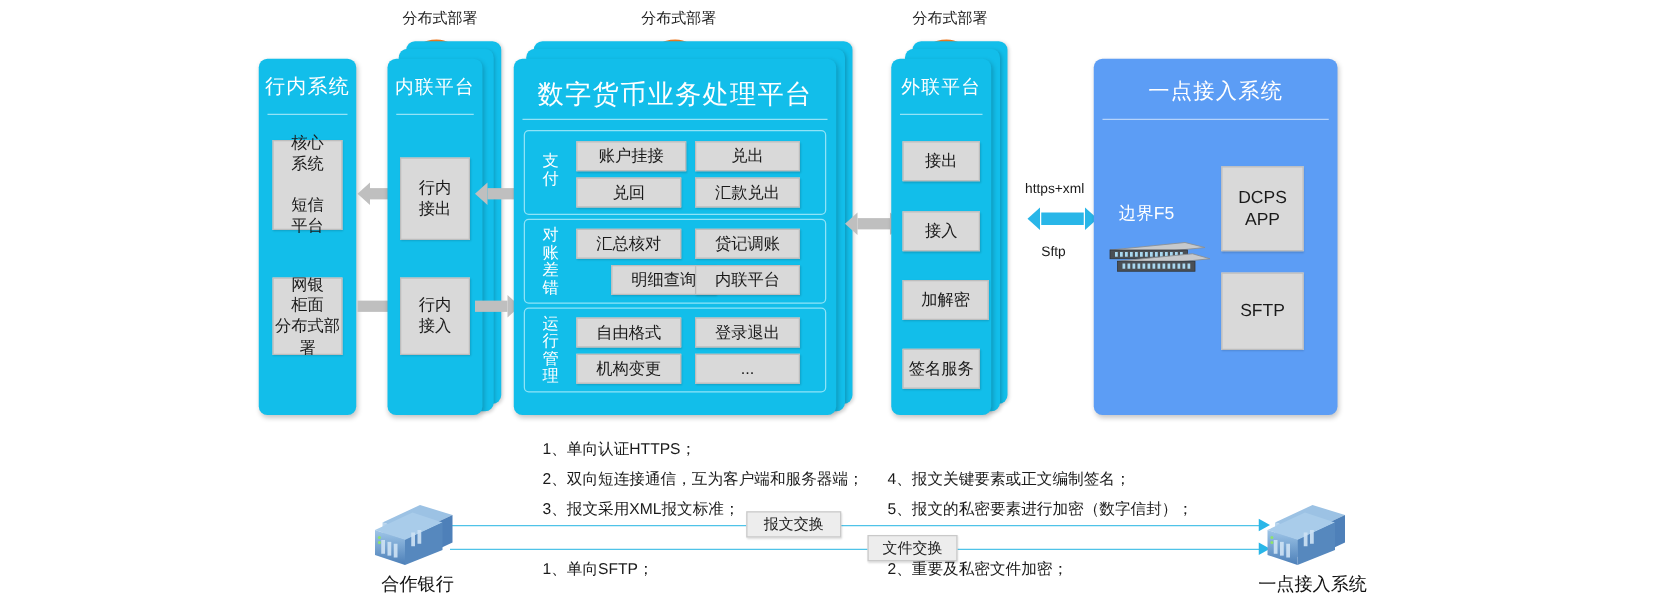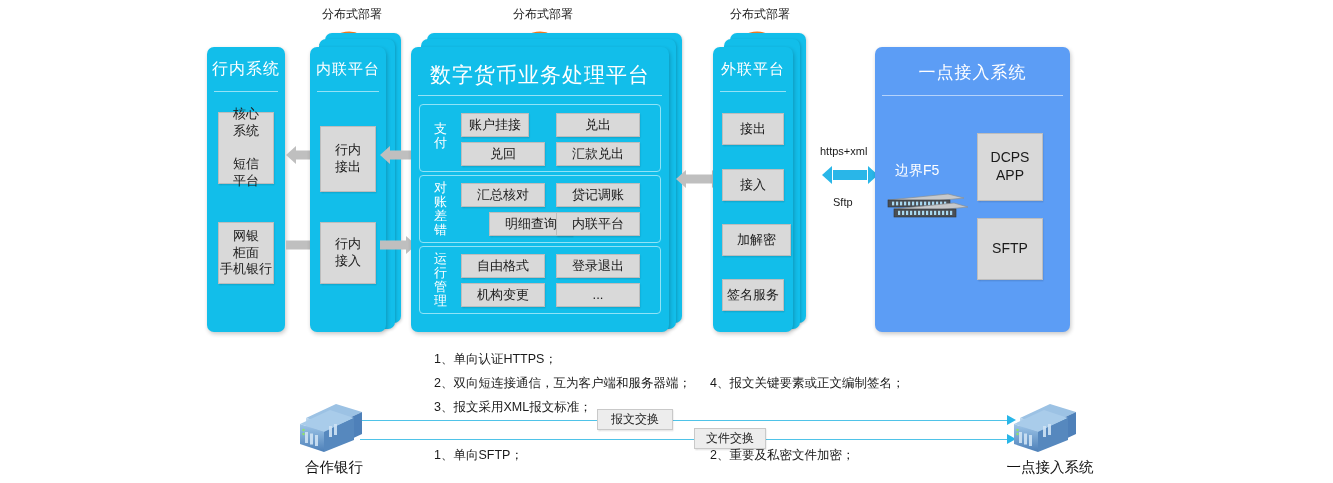--- a/index.html
+++ b/index.html
@@ -156,21 +156,21 @@
     <div class="panel-title" style="font-size:16px; margin-top:12px;">行内系统</div>
     <div class="panel-rule" style="top:44px;"></div>
   </div>
   <div class="chip" style="left:218px; top:112px; width:56px; height:72px;">核心
 系统
 
 短信
 平台</div>
   <div class="chip" style="left:218px; top:222px; width:56px; height:62px;">网银
 柜面
-手机银行</div>
+分布式部署</div>
 
   <div class="harrow" style="left:286px; top:146px; width:36px; height:18px;">
     <div class="bar" style="left:10px; width:26px; height:9px;"></div>
     <div class="head left"></div>
   </div>
   <div class="harrow" style="left:286px; top:236px; width:36px; height:18px;">
     <div class="bar" style="left:0px; width:26px; height:9px;"></div>
     <div class="head right"></div>
   </div>
 
@@ -196,21 +196,21 @@
 
   <div class="deck" style="left:427px; top:33px; width:255px; height:290px;"></div>
   <div class="deck" style="left:421px; top:39px; width:255px; height:290px;"></div>
   <div class="panel" style="left:411px; top:47px; width:258px; height:285px;">
     <div class="panel-title" style="font-size:21px; margin-top:14px;">数字货币业务处理平台</div>
     <div class="panel-rule" style="top:48px;"></div>
   </div>
 
   <div class="group" style="left:419px; top:104px; width:242px; height:68px;"></div>
   <div class="group-label" style="left:433px; top:122px;">支付</div>
-  <div class="chip" style="left:461px; top:113px; width:68px; height:24px;">账户挂接</div>
+  <div class="chip" style="left:461px; top:113px; width:88px; height:24px;">账户挂接</div>
   <div class="chip" style="left:556px; top:113px; width:84px; height:24px;">兑出</div>
   <div class="chip" style="left:461px; top:142px; width:84px; height:24px;">兑回</div>
   <div class="chip" style="left:556px; top:142px; width:84px; height:24px;">汇款兑出</div>
 
   <div class="group" style="left:419px; top:175px; width:242px; height:68px;"></div>
   <div class="group-label" style="left:433px; top:181px;">对账差错</div>
   <div class="chip" style="left:461px; top:183px; width:84px; height:24px;">汇总核对</div>
   <div class="chip" style="left:556px; top:183px; width:84px; height:24px;">贷记调账</div>
   <div class="chip" style="left:461px; top:212px; width:84px; height:24px;margin-left:28px;">明细查询</div>
   <div class="chip" style="left:556px; top:212px; width:84px; height:24px;">内联平台</div>
@@ -297,20 +297,21 @@
   </div>
   <div class="chip" style="left:977px; top:133px; width:66px; height:68px; font-size:14px;">DCPS
 APP</div>
   <div class="chip" style="left:977px; top:218px; width:66px; height:62px; font-size:14px;">SFTP</div>
 
   <div class="note" style="left:434px; top:351px;">1、单向认证HTTPS；</div>
   <div class="note" style="left:434px; top:375px;">2、双向短连接通信，互为客户端和服务器端；</div>
   <div class="note" style="left:434px; top:399px;">3、报文采用XML报文标准；</div>
 
   <div class="note" style="left:710px; top:375px;">4、报文关键要素或正文编制签名；</div>
+  <div class="note" style="left:710px; top:399px;">5、报文的私密要素进行加密（数字信封）；</div>
 
   <div class="exch-line" style="left:360px; top:420px; width:648px;"></div>
   <div class="exch-box" style="left:597px; top:409px; width:76px; height:21px;">报文交换</div>
 
   <div class="exch-line" style="left:360px; top:439px; width:648px;"></div>
   <div class="exch-box" style="left:694px; top:428px; width:72px; height:21px;">文件交换</div>
 
   <div class="harrow cyan-arrow" style="left:352px; top:413px; width:14px; height:14px;">
     <div class="head left" style="border-top-width:5px; border-bottom-width:5px; border-right-width:9px;"></div>
   </div>

